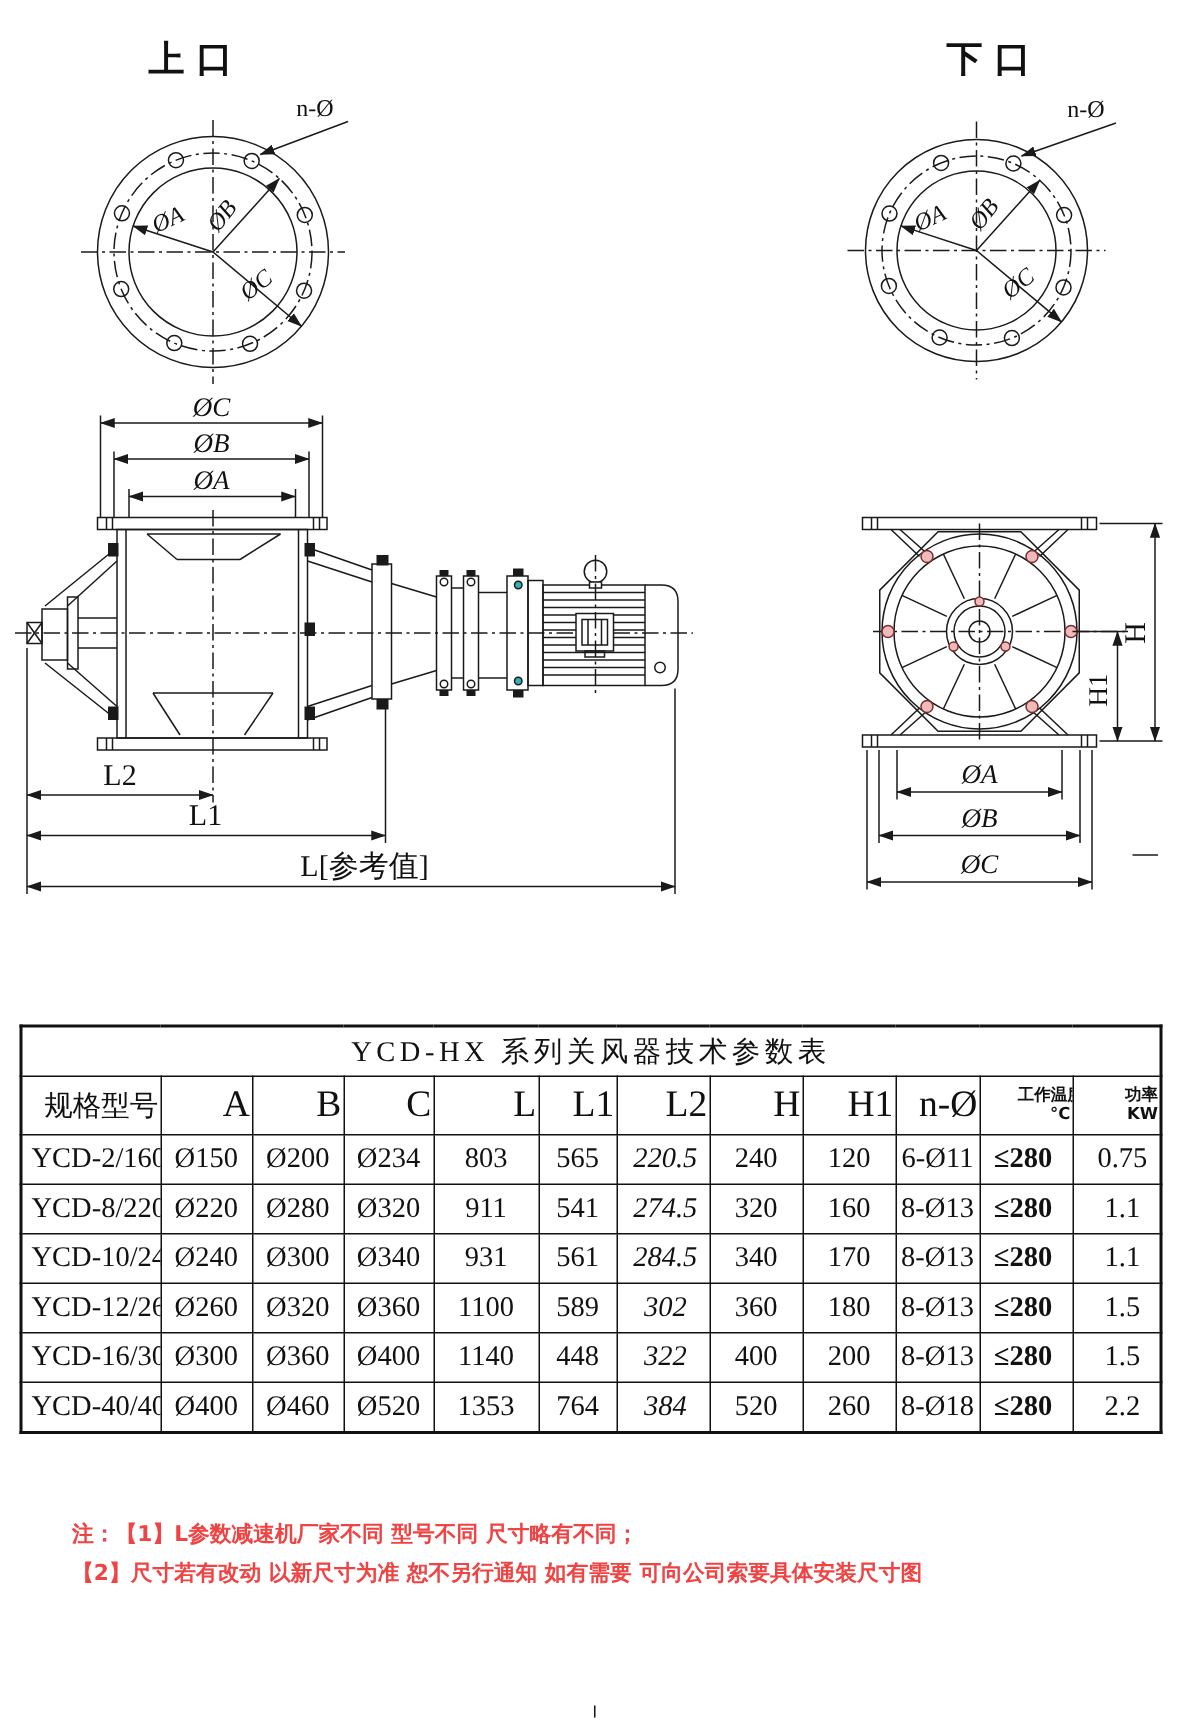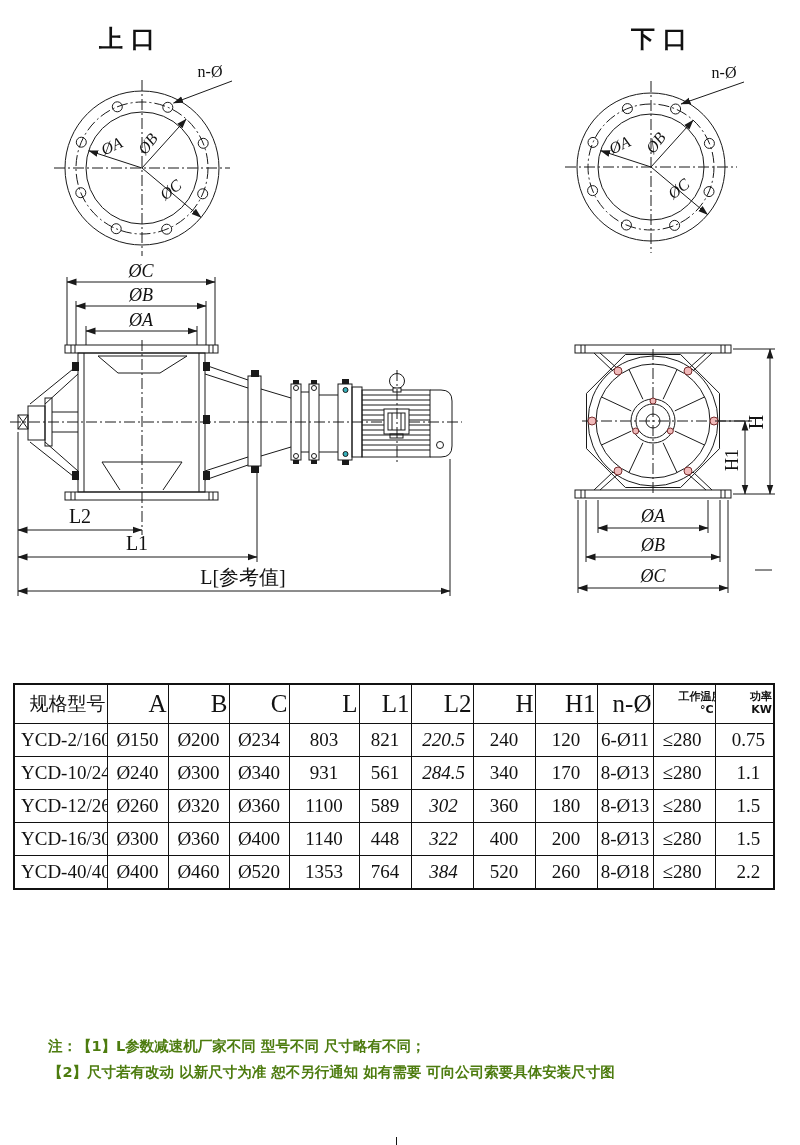--- a/index.html
+++ b/index.html
@@ -21,27 +21,27 @@
   .title-cell{
     height:60px;text-align:center;font-size:29px;font-weight:normal;
     letter-spacing:3px;
   }
   th.hdr{font-size:25px;font-weight:normal;height:36px;text-align:right;}
   th.hdr.model{font-size:19px;}
   th.hdr.small{font-size:11px;line-height:1.15;font-weight:bold;font-family:"DejaVu Sans",sans-serif;padding-left:25px;}
   table.spec td{font-size:19px;height:30px;text-align:center;}
   td.c0{text-align:left;padding-left:6px;font-size:18px;}
   td.c6{text-align:left;padding-left:4px;font-style:italic;}
-  td.c10{text-align:right;padding-right:5px;}
+  td.c10{text-align:right;padding-right:5px;font-weight:bold;}
   td.c11{text-align:left;padding-left:9px;}
   
   .notes{
-    position:absolute;left:48px;top:1039px;width:600px;
+    position:absolute;left:48px;top:1016px;width:600px;
     font-family:"DejaVu Sans",sans-serif;font-weight:bold;font-size:14.5px;
-    color:#4d7c0f;line-height:1.0;
+    color:#ef4444;line-height:1.0;
   }
   .notes .nline{margin-bottom:11px;white-space:nowrap;}
   .notes .nline.second{}
   .tick-mark{position:absolute;left:396px;top:1137px;width:1px;height:8px;background:#111;}
 </style>
 </head>
 <body>
 
 <svg width="800" height="660" viewBox="0 0 800 660" style="position:absolute;left:0;top:0;">
   <defs>
@@ -349,20 +349,23 @@
       <col style="width:52px">
       <col style="width:62px">
       <col style="width:62px">
     <col style="width:62px">
       <col style="width:56px">
       <col style="width:62px">
       <col style="width:59px">
   </colgroup>
   <tbody>
     <tr>
+      <td class="title-cell" colspan="12">YCD-HX 系列关风器技术参数表</td>
+    </tr>
+    <tr>
       <th class="hdr model">规格型号</th>
       <th class="hdr">A</th>
       <th class="hdr">B</th>
       <th class="hdr">C</th>
       <th class="hdr">L</th>
       <th class="hdr">L1</th>
       <th class="hdr">L2</th>
       <th class="hdr">H</th>
       <th class="hdr">H1</th>
       <th class="hdr">n-Ø</th>
@@ -374,27 +377,41 @@
         <span>功率</span><br>
         <span>KW</span>
       </th>
     </tr>
   <tr>
         <td class="c0">YCD-2/160</td>
         <td class="c1">Ø150</td>
         <td class="c2">Ø200</td>
         <td class="c3">Ø234</td>
         <td class="c4">803</td>
-        <td class="c5">821</td>
+        <td class="c5">565</td>
         <td class="c6">220.5</td>
         <td class="c7">240</td>
         <td class="c8">120</td>
         <td class="c9">6-Ø11</td>
         <td class="c10">≤280</td>
         <td class="c11">0.75</td>
+      </tr>
+      <tr>
+        <td class="c0">YCD-8/220</td>
+        <td class="c1">Ø220</td>
+        <td class="c2">Ø280</td>
+        <td class="c3">Ø320</td>
+        <td class="c4">911</td>
+        <td class="c5">541</td>
+        <td class="c6">274.5</td>
+        <td class="c7">320</td>
+        <td class="c8">160</td>
+        <td class="c9">8-Ø13</td>
+        <td class="c10">≤280</td>
+        <td class="c11">1.1</td>
       </tr>
       <tr>
         <td class="c0">YCD-10/240</td>
         <td class="c1">Ø240</td>
         <td class="c2">Ø300</td>
         <td class="c3">Ø340</td>
         <td class="c4">931</td>
         <td class="c5">561</td>
         <td class="c6">284.5</td>
         <td class="c7">340</td>

